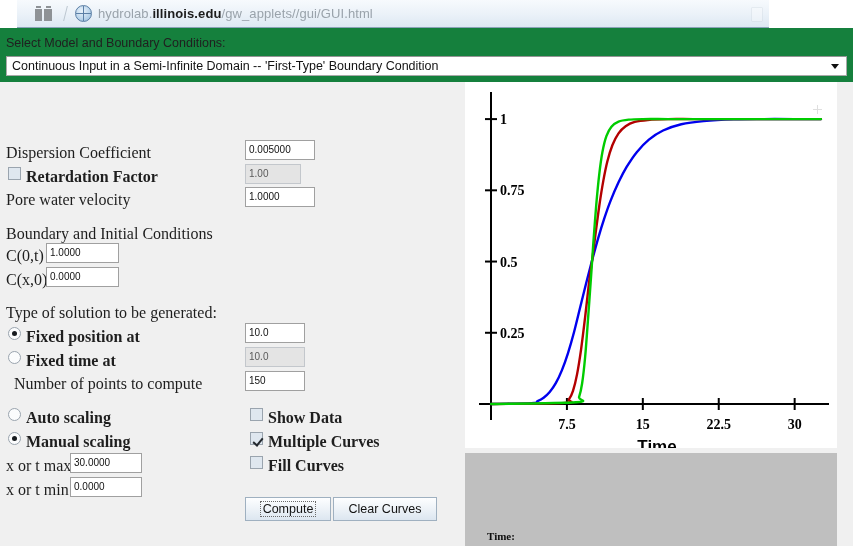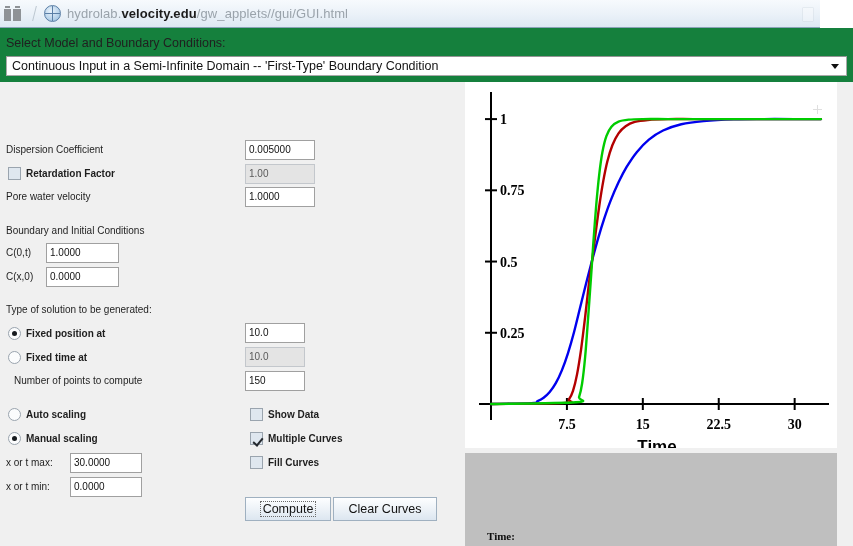--- a/index.html
+++ b/index.html
@@ -19,25 +19,26 @@
   #app {
     position: relative;
     width: 853px;
     height: 546px;
     overflow: hidden;
   }
 
   
   .chrome {
     position: absolute;
-    left: 0; top: 0;
-    width: 820px; height: 28px;
+    left: 17px; top: 0;
+    width: 752px; height: 28px;
     background: linear-gradient(to bottom, #f7fafd 0%, #eaf1f8 55%, #dde8f2 100%);
     border-bottom: 1px solid #8ba3b8;
     box-sizing: border-box;
+    padding-left: 14px;
   }
   .chrome-inner {
     display: flex;
     align-items: center;
     height: 27px;
     padding-left: 4px;
   }
   .tabs-icon {
     width: 18px; height: 15px;
     position: relative;
@@ -178,23 +179,24 @@
   }
 
   
   .leftpanel {
     position: absolute;
     left: 0; top: 0;
     width: 460px; height: 464px;
   }
   .lbl {
     position: absolute;
-    font-size: 10px;
+    font-size: 16px;
     color: #1e1e1e;
     white-space: nowrap;
+    font-family: Liberation Serif, serif;
   }
   .lbl.bold { font-weight: bold; }
 
   .tf {
     position: absolute;
     background: #ffffff;
     border: 1px solid #a0a0a0;
     box-sizing: border-box;
     font-family: "Liberation Sans", sans-serif;
     font-size: 10px;
@@ -319,21 +321,21 @@
       <div class="tabs-icon">
         <i class="h1"></i>
           <i class="h2"></i>
           <i class="b1"></i>
           <i class="b2"></i>
       </div>
       <div class="chev"></div>
       <div class="globe"></div>
       <div class="urlwrap">
         <span class="url-dim">hydrolab.</span>
-        <span class="url-bold">velocity.edu</span>
+        <span class="url-bold">illinois.edu</span>
         <span class="url-dim">/gw_applets//gui/GUI.html</span>
       </div>
       <div class="chrome-right">
           <span></span>
         </div>
     </div>
   </div>
 
   <div class="selbar">
     <div class="sel-label">Select Model and Boundary Conditions:</div>
@@ -347,21 +349,21 @@
 
   <div class="main">
 
     <div class="leftpanel">
 
       <div class="lbl" style="left:6px; top:62px;">Dispersion Coefficient</div>
       <div class="tf" style="left:245px; top:58px; width:70px;">0.005000</div>
 
       <div class="cb" style="left:8px; top:85px;"></div>
       <div class="lbl bold" style="left:26px; top:86px;">Retardation Factor</div>
-      <div class="tf disabled" style="left:245px; top:82px; width:70px;">1.00</div>
+      <div class="tf disabled" style="left:245px; top:82px; width:56px;">1.00</div>
 
       <div class="lbl" style="left:6px; top:109px;">Pore water velocity</div>
       <div class="tf" style="left:245px; top:105px; width:70px;">1.0000</div>
 
       <div class="lbl" style="left:6px; top:143px;">Boundary and Initial Conditions</div>
 
       <div class="lbl" style="left:6px; top:165px;">C(0,t)</div>
       <div class="tf" style="left:46px; top:161px; width:73px;">1.0000</div>
 
       <div class="lbl" style="left:6px; top:189px;">C(x,0)</div>

